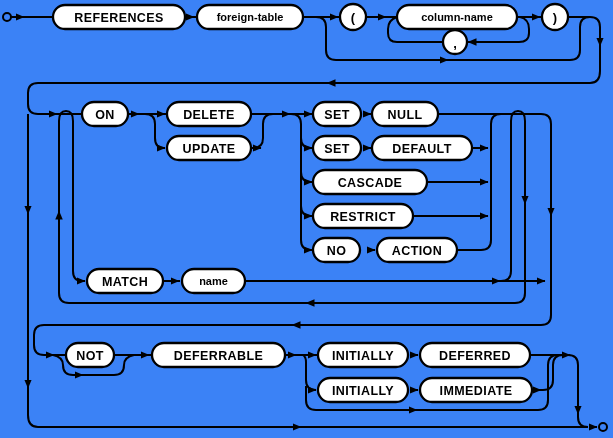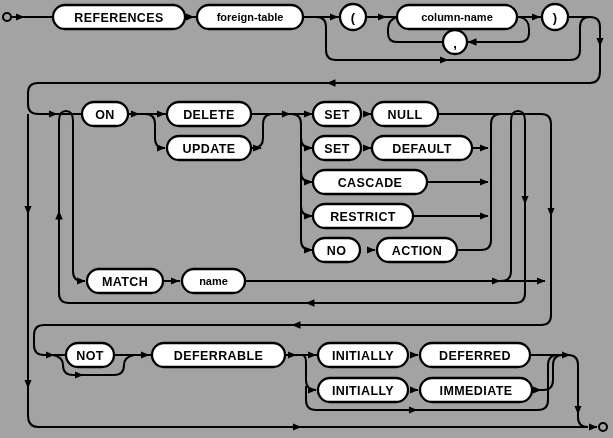--- a/index.html
+++ b/index.html
@@ -1,16 +1,16 @@
 <!DOCTYPE html>
 <html><head>
 <meta charset="utf-8">
 <style>
   html,body{margin:0;padding:0;background:#ffffff;}
-  .stage{position:relative;width:613px;height:438px;background:#a3a3a3;overflow:hidden;
+  .stage{position:relative;width:613px;height:438px;background:#3b82f6;overflow:hidden;
          font-family:"Liberation Sans", sans-serif;}
   svg{position:absolute;left:0;top:0;}
   .rail{fill:none;stroke:#000;stroke-width:2;}
   .node{fill:#fff;stroke:#000;stroke-width:2.3;}
   .kw{font-family:"Liberation Sans",sans-serif;font-weight:bold;font-size:12.5px;
       letter-spacing:.4px;text-anchor:middle;fill:#000;}
   .nt{font-family:"Liberation Sans",sans-serif;font-weight:bold;font-size:11px;
       text-anchor:middle;fill:#000;}
   .pu{font-family:"Liberation Sans",sans-serif;font-weight:bold;font-size:13px;
       text-anchor:middle;fill:#000;}

